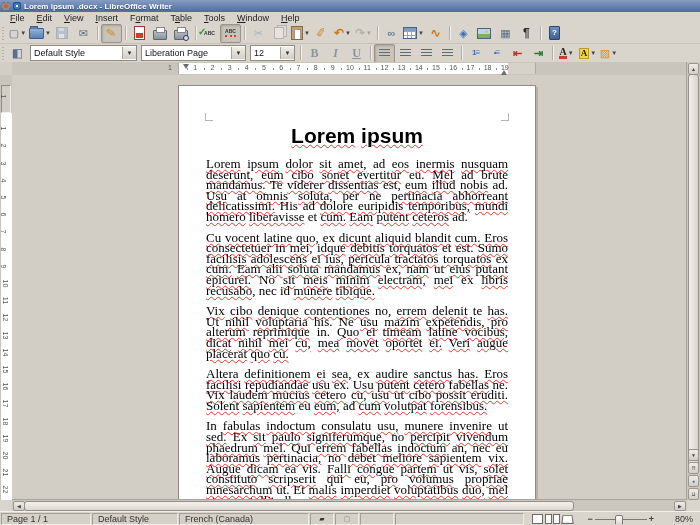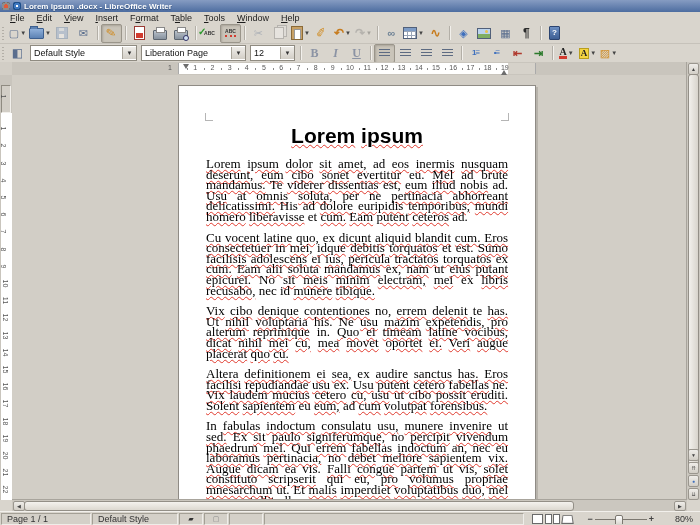--- a/index.html
+++ b/index.html
@@ -419,20 +419,21 @@
 
   <div id="hscroll">
     <span class="hbtn" style="left:1px">◀</span>
     <div id="hthumb"></div>
     <span class="hbtn" style="right:1px">▶</span>
   </div>
 
   <div id="statusbar">
     <span class="seg" style="width:78px">Page 1 / 1</span>
     <span class="seg" style="width:74px">Default Style</span>
+    <span class="seg" style="width:118px">French (Canada)</span>
     <span class="seg" style="width:12px;justify-content:center;font-size:7px">▰</span>
     <span class="seg" style="width:12px;justify-content:center;font-size:7px;color:#888">▢</span>
     <span class="seg" style="width:22px"></span>
     <span class="seg" style="flex:1"></span>
     <span class="seg plain">
       <span class="vwico"></span>
       <span class="vwico two"></span>
         <span class="vwico two2"></span>
       <span class="vwico book"></span>
     </span>

